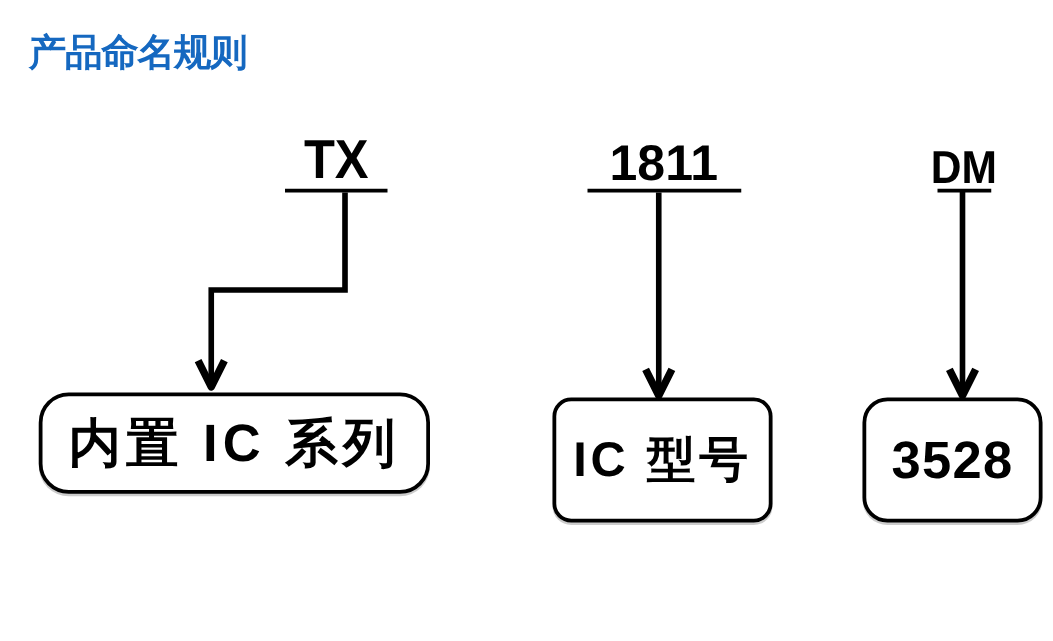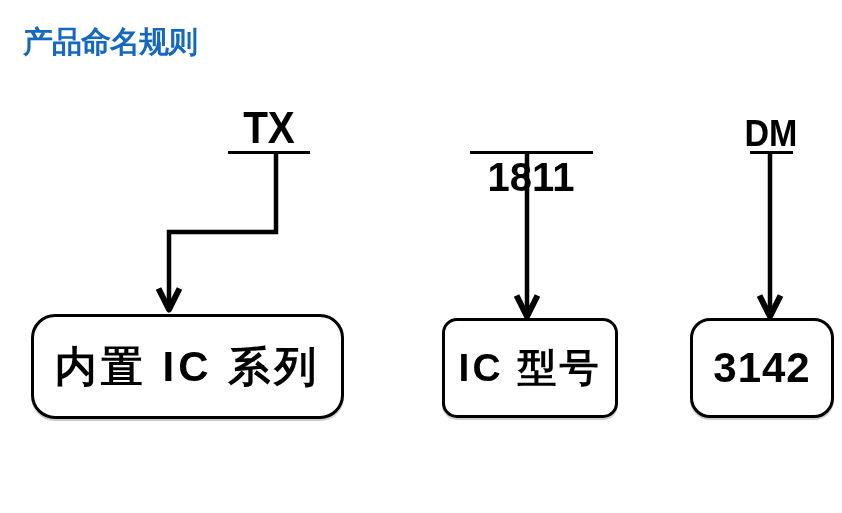--- a/index.html
+++ b/index.html
@@ -26,21 +26,21 @@
   }
   .code-label {
     position: absolute;
     font-weight: 700;
     color: #000000;
     text-align: center;
     white-space: nowrap;
     font-family: "Liberation Sans", sans-serif;
   }
   .code-tx   { left: 219px; top: 105px; width: 100px; font-size: 44px; line-height: 46px; transform: scaleX(0.92); }
-  .code-1811 { left: 471px; top: 111px; width: 120px; font-size: 40px; line-height: 41px; margin-top: 46px; }
+  .code-1811 { left: 471px; top: 111px; width: 120px; font-size: 40px; line-height: 41px; }
   .code-dm   { left: 741px; top: 115px; width:  60px; font-size: 37px; line-height: 38px; transform: scaleX(0.92); }
   .code-underline {
     position: absolute;
     height: 3px;
     background: #000000;
   }
   .rule-tx   { left: 228px; top: 151px; width:  82px; }
   .rule-1811 { left: 470px; top: 151px; width: 123px; }
   .rule-dm   { left: 750px; top: 151px; width:  43px; }
   .arrow-layer {
@@ -55,21 +55,21 @@
     border: 3.5px solid #000000;
     display: flex;
     align-items: center;
     justify-content: center;
     font-weight: 700;
     color: #000000;
     white-space: nowrap;
     box-shadow: 0 2px 0 rgba(110,110,110,0.35);
     font-family: "Liberation Sans", sans-serif;
   }
-  .box-1 { left:  31px; top: 314px; width: 313px; height: 105px; border-radius: 24px; font-size: 42px; letter-spacing: 4px; }
+  .box-1 { left:  31px; top: 314px; width: 313px; height: 81px; border-radius: 24px; font-size: 42px; letter-spacing: 4px; }
   .box-2 { left: 442px; top: 318px; width: 176px; height: 100px; border-radius: 15px; font-size: 39px; letter-spacing: 3px; }
   .box-3 { left: 690px; top: 318px; width: 144px; height: 100px; border-radius: 20px; font-size: 42px; letter-spacing: 1px; }
 </style>
 </head>
 <body>
 
 <div class="canvas">
 
   <div class="page-title">产品命名规则</div>
 
@@ -102,16 +102,16 @@
 
   <div class="node-box box-1">
     <span>内置 IC 系列</span>
   </div>
 
   <div class="node-box box-2">
     <span>IC 型号</span>
   </div>
 
   <div class="node-box box-3">
-    <span>3142</span>
+    <span>3528</span>
   </div>
 
 </div>
 
 </body></html>

